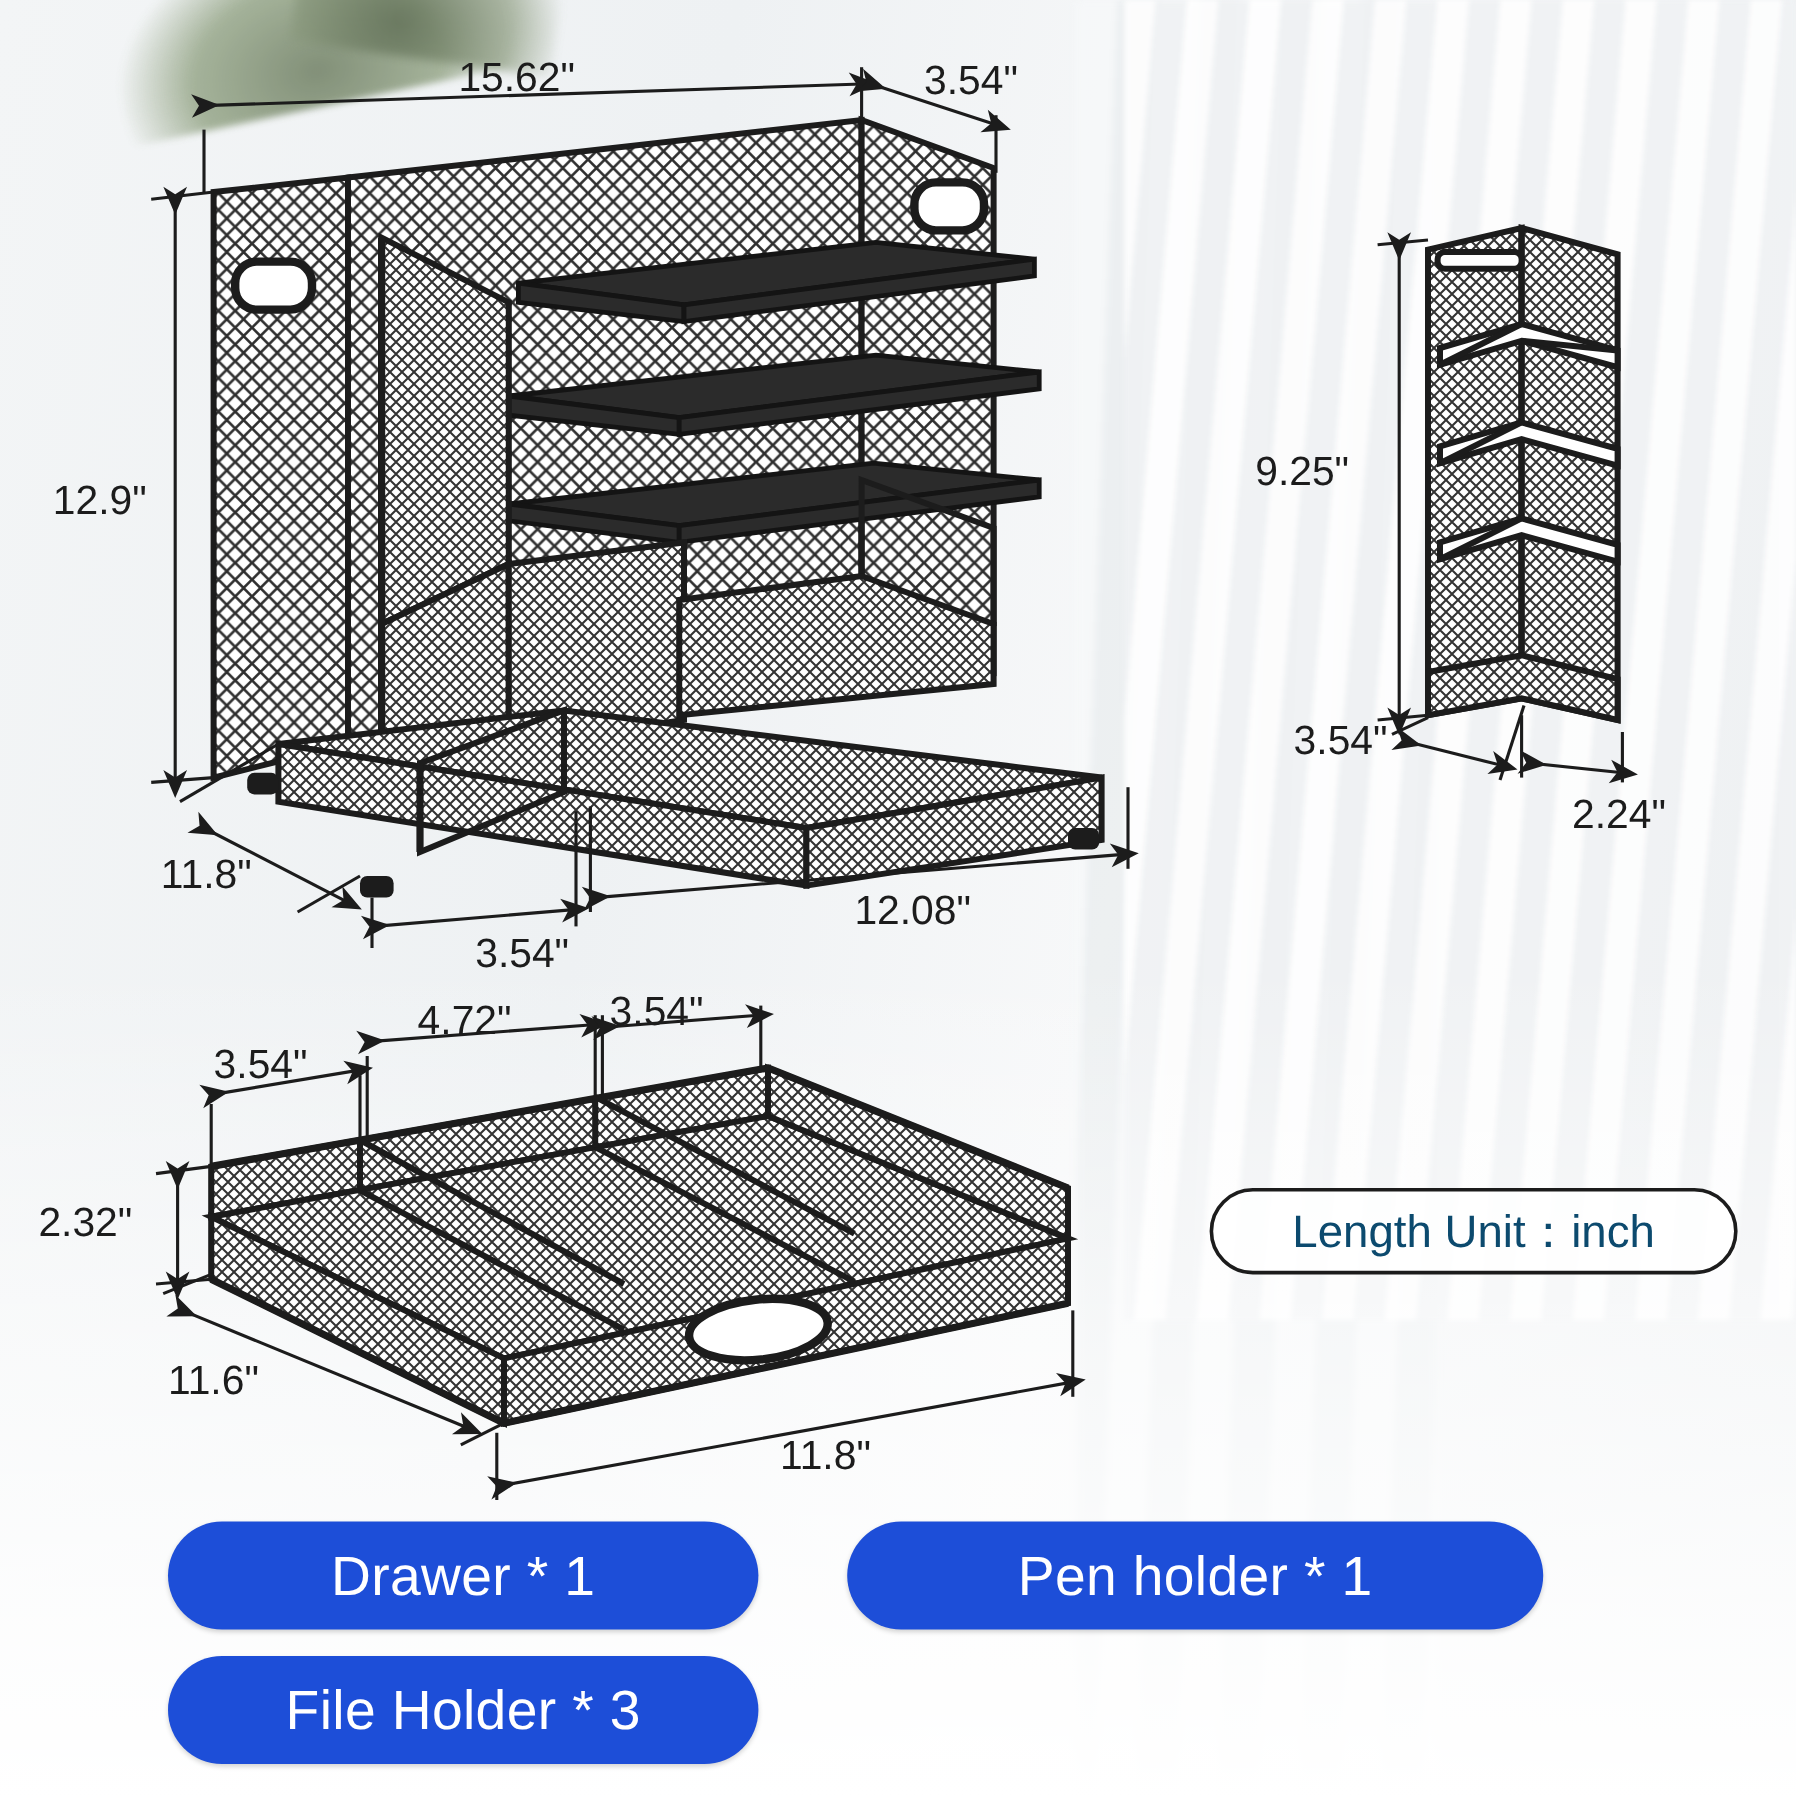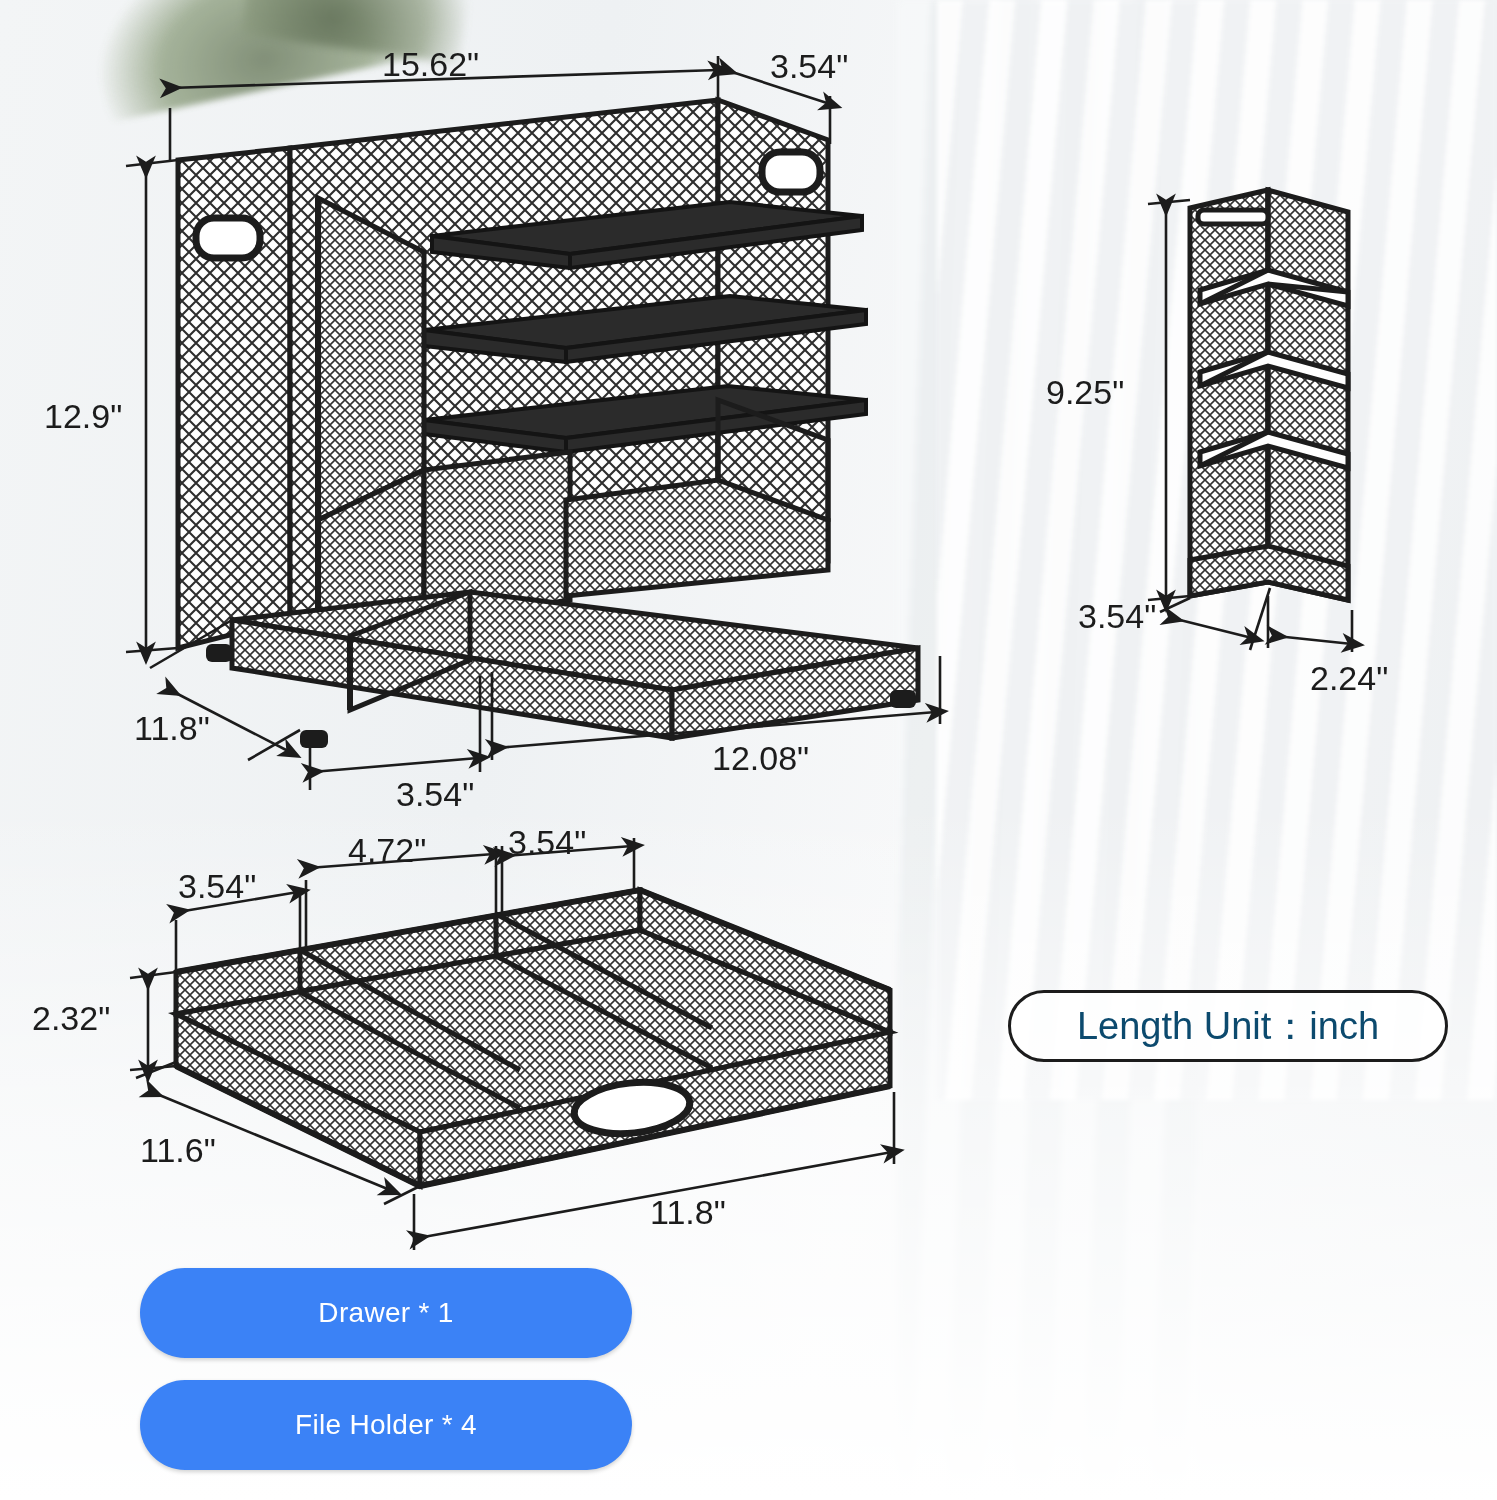--- a/index.html
+++ b/index.html
@@ -27,23 +27,23 @@
       background:linear-gradient(0deg,#ffffff 0%,rgba(255,255,255,0.55) 55%,rgba(255,255,255,0) 100%);}
 
   svg.art{position:absolute;left:0;top:0;width:1497px;height:1500px;}
 
   .dimtext{font-family:"Liberation Sans", sans-serif;font-size:34px;fill:#1c1c1c;}
 
   
   .pills{position:absolute;left:0;top:1268px;width:1497px;height:210px;}
   .pillrow{display:flex;gap:74px;justify-content:flex-start;margin-left:140px;}
   .pill{
-    background:#3b82f6;color:#ffffff;border-radius:48px;
+    background:#1d4ed8;color:#ffffff;border-radius:48px;
     display:flex;align-items:center;justify-content:center;
-    font-size:28px;letter-spacing:.3px;
+    font-size:46px;letter-spacing:.3px;
     box-shadow:0 2px 4px rgba(0,0,0,.18);
   }
   .pill.w1{width:492px;height:90px;}
   .pill.w2{width:580px;height:90px;}
   .pillrow.second{margin-top:22px;}
 
   
   .units{position:absolute;left:1008px;top:990px;}
   .unit{
     border:3px solid #1c1c1c;border-radius:40px;background:rgba(255,255,255,.82);
@@ -250,17 +250,18 @@
   <text class="dimtext" x="650" y="1224">11.8"</text>
 </svg>
 
 <div class="units">
   <div class="unit u1">Length Unit：inch</div>
 </div>
 
 <div class="pills">
   <div class="pillrow">
     <div class="pill w1">Drawer * 1</div>
+    <div class="pill w2">Pen holder * 1</div>
   </div>
   <div class="pillrow second">
-    <div class="pill w1">File Holder * 4</div>
+    <div class="pill w1">File Holder * 3</div>
   </div>
 </div>
 
 </body></html>

